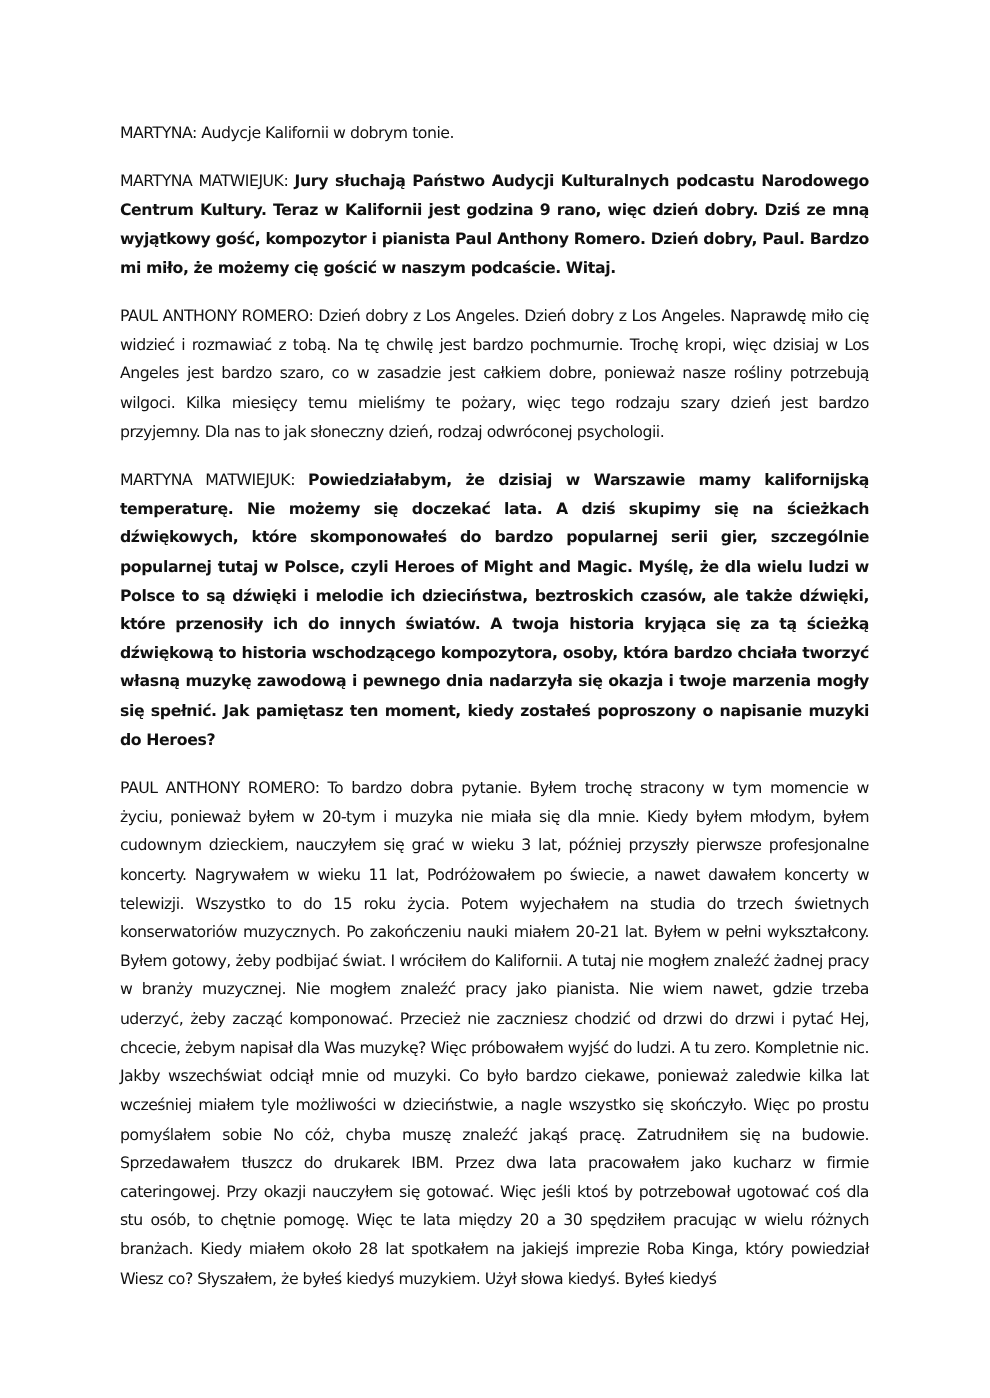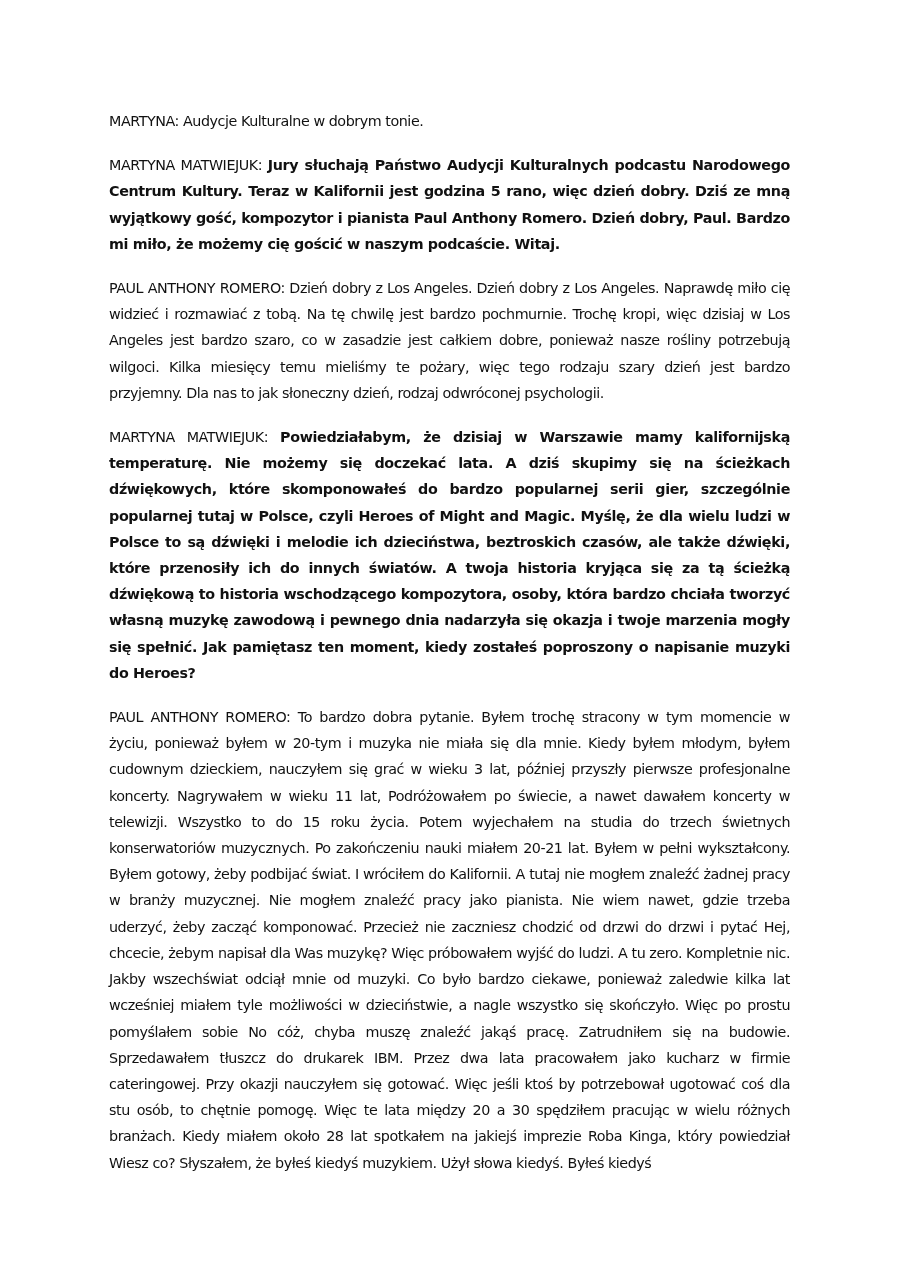--- a/index.html
+++ b/index.html
@@ -21,25 +21,25 @@
   }
   .speaker { font-weight: normal; }
   .bold { font-weight: bold; letter-spacing: -0.35px; }
 </style>
 </head>
 <body>
 
 <div class="page">
   <p class="para">
     <span class="speaker">MARTYNA:</span>
-    <span class="utterance">Audycje Kulturalne w dobrym tonie.</span>
+    <span class="utterance">Audycje Kalifornii w dobrym tonie.</span>
   </p>
   <p class="para">
     <span class="speaker">MARTYNA MATWIEJUK:</span>
-    <span class="utterance bold">Jury słuchają Państwo Audycji Kulturalnych podcastu Narodowego Centrum Kultury. Teraz w Kalifornii jest godzina 5 rano, więc dzień dobry. Dziś ze mną wyjątkowy gość, kompozytor i pianista Paul Anthony Romero. Dzień dobry, Paul. Bardzo mi miło, że możemy cię gościć w naszym podcaście. Witaj.</span>
+    <span class="utterance bold">Jury słuchają Państwo Audycji Kulturalnych podcastu Narodowego Centrum Kultury. Teraz w Kalifornii jest godzina 9 rano, więc dzień dobry. Dziś ze mną wyjątkowy gość, kompozytor i pianista Paul Anthony Romero. Dzień dobry, Paul. Bardzo mi miło, że możemy cię gościć w naszym podcaście. Witaj.</span>
   </p>
   <p class="para">
     <span class="speaker">PAUL ANTHONY ROMERO:</span>
     <span class="utterance">Dzień dobry z Los Angeles. Dzień dobry z Los Angeles. Naprawdę miło cię widzieć i rozmawiać z tobą. Na tę chwilę jest bardzo pochmurnie. Trochę kropi, więc dzisiaj w Los Angeles jest bardzo szaro, co w zasadzie jest całkiem dobre, ponieważ nasze rośliny potrzebują wilgoci. Kilka miesięcy temu mieliśmy te pożary, więc tego rodzaju szary dzień jest bardzo przyjemny. Dla nas to jak słoneczny dzień, rodzaj odwróconej psychologii.</span>
   </p>
   <p class="para">
     <span class="speaker">MARTYNA MATWIEJUK:</span>
     <span class="utterance bold">Powiedziałabym, że dzisiaj w Warszawie mamy kalifornijską temperaturę. Nie możemy się doczekać lata. A dziś skupimy się na ścieżkach dźwiękowych, które skomponowałeś do bardzo popularnej serii gier, szczególnie popularnej tutaj w Polsce, czyli Heroes of Might and Magic. Myślę, że dla wielu ludzi w Polsce to są dźwięki i melodie ich dzieciństwa, beztroskich czasów, ale także dźwięki, które przenosiły ich do innych światów. A twoja historia kryjąca się za tą ścieżką dźwiękową to historia wschodzącego kompozytora, osoby, która bardzo chciała tworzyć własną muzykę zawodową i pewnego dnia nadarzyła się okazja i twoje marzenia mogły się spełnić. Jak pamiętasz ten moment, kiedy zostałeś poproszony o napisanie muzyki do Heroes?</span>
   </p>
   <p class="para">

